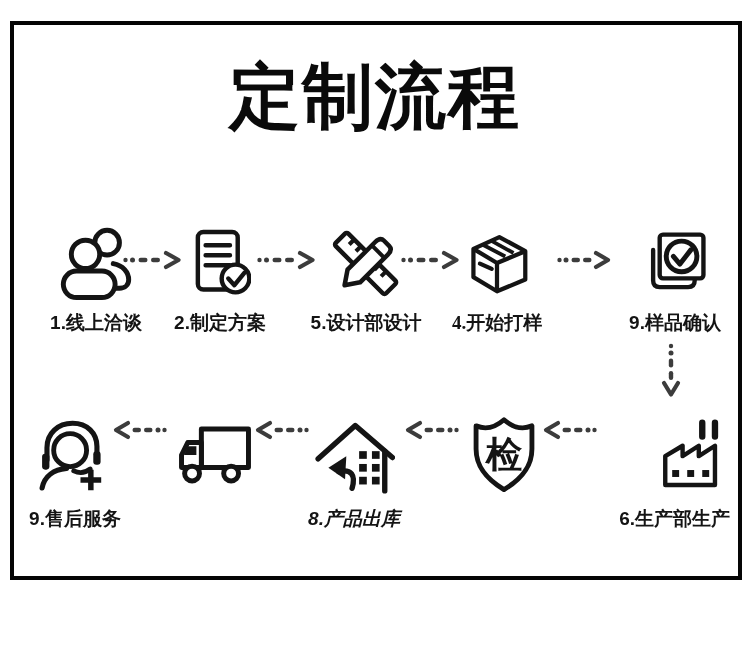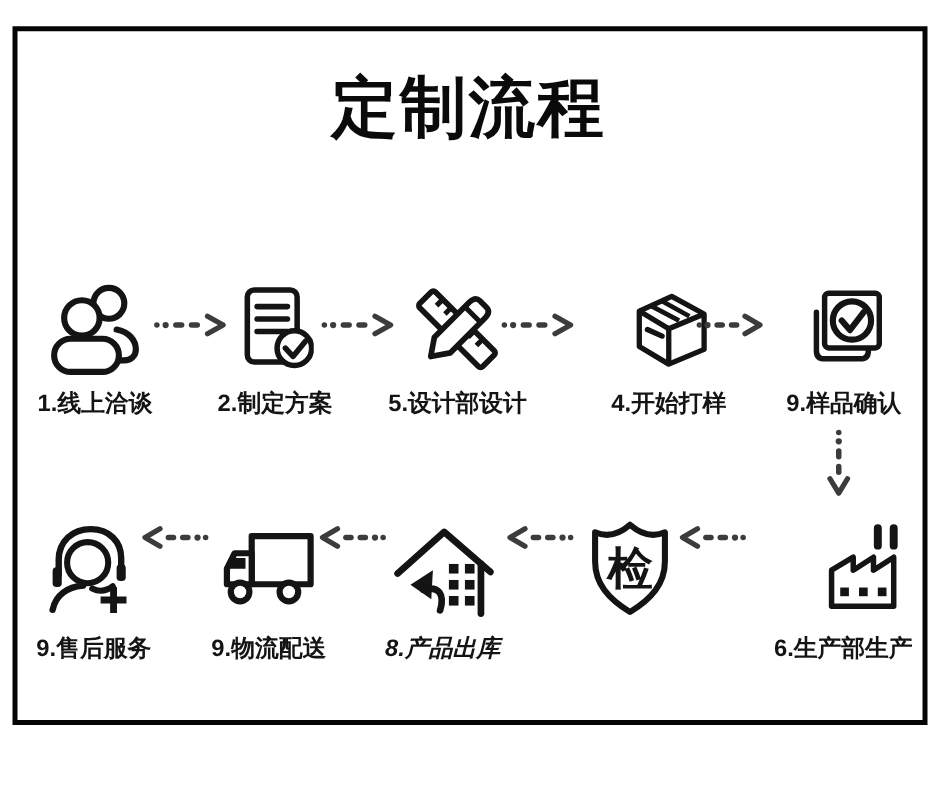--- a/index.html
+++ b/index.html
@@ -6,42 +6,42 @@
   .wrap{
     position:relative;width:750px;height:647px;background:#ffffff;
     font-family:"Liberation Sans","DejaVu Sans",sans-serif;overflow:hidden;
   }
   .frame{
     position:absolute;left:10px;top:21px;width:732px;height:559px;
     border:4px solid #050505;box-sizing:border-box;background:transparent;
   }
   .title{
     position:absolute;left:0;top:58px;width:100%;text-align:center;
-    font-weight:900;font-size:53px;letter-spacing:2px;color:#0a0a0a;line-height:1.1;
+    font-weight:900;font-size:71px;letter-spacing:2px;color:#0a0a0a;line-height:1.1;
     white-space:nowrap;
   }
   .step{position:absolute;width:150px;display:flex;flex-direction:column;align-items:center;}
   .r1 .icn{height:78px;}
   .r2 .icn{height:86px;}
   .icn{display:flex;align-items:center;justify-content:center;}
   .lbl{margin-top:8px;font-size:19px;font-weight:700;color:#141414;white-space:nowrap;}
   .arrow{position:absolute;}
   svg{display:block;}
   .ink-stroke{stroke:#141414;fill:none;}
   .badge-text{font-family:"Liberation Sans","DejaVu Sans",sans-serif;font-weight:bold;}
 </style>
 </head>
 <body>
 
 <div class="wrap">
   <div class="frame"></div>
 
   <div class="title">定制流程</div>
 
-  <div class="step r1" style="left:1px;top:224px;">
+  <div class="step r1" style="left:1px;top:224px;padding-left:20px;">
     <div class="icn">
       <svg width="84" height="74" viewBox="0 0 64 60">
         <circle cx="41" cy="13.5" r="10" class="ink-stroke" stroke-width="4"></circle>
         <path d="M46 30.5 C54 32 58.5 37.5 58.5 43.5 C58.5 47.5 55.5 50.5 51 50.5 H42" class="ink-stroke" stroke-width="4" stroke-linecap="round"></path>
         <rect x="5.5" y="36.5" width="42" height="21.5" rx="10.7" fill="#ffffff" stroke="#141414" stroke-width="4"></rect>
         <circle cx="23.5" cy="23" r="11.5" fill="#ffffff" stroke="#141414" stroke-width="4"></circle>
       </svg>
     </div>
     <div class="lbl">1.线上洽谈</div>
   </div>
@@ -97,21 +97,21 @@
   <div class="arrow" style="left:400px;top:250px;">
     <svg width="62" height="20" viewBox="0 0 62 20">
       <circle cx="3.5" cy="10" r="2.2" fill="#3c3c3c"></circle>
       <circle cx="10.5" cy="10" r="2.5" fill="#3c3c3c"></circle>
       <rect x="16.5" y="7.8" width="9" height="4.4" rx="2.2" fill="#3c3c3c"></rect>
       <rect x="29" y="7.8" width="9" height="4.4" rx="2.2" fill="#3c3c3c"></rect>
       <path d="M44 3 L56.5 10 L44 17" fill="none" stroke="#3c3c3c" stroke-width="4.2" stroke-linecap="round" stroke-linejoin="round"></path>
     </svg>
   </div>
 
-  <div class="step r1" style="left:460px;top:224px;">
+  <div class="step r1" style="left:422px;top:224px;font-family:Liberation Serif, serif;">
     <div class="icn">
       <svg width="88" height="66" viewBox="0 0 64 56">
         <path d="M12 16 L34 6 L56 18 L56 42 L32 52 L12 40 Z" class="ink-stroke" stroke-width="3.6" stroke-linejoin="round"></path>
         <path d="M12 16 L32 28 L56 18 M32 28 V52" class="ink-stroke" stroke-width="3.6" stroke-linejoin="round"></path>
         <path d="M20 12.5 L39 22.5 M27 9 L46 19.5" class="ink-stroke" stroke-width="3.2"></path>
         <path d="M17.5 28.5 L27.5 33" class="ink-stroke" stroke-width="3.6" stroke-linecap="round"></path>
       </svg>
     </div>
     <div class="lbl">4.开始打样</div>
   </div>
@@ -221,21 +221,20 @@
   <div class="step r2" style="left:140px;top:412px;">
     <div class="icn">
       <svg width="80" height="62" viewBox="0 0 64 50">
         <rect x="21" y="4" width="38" height="31" fill="#ffffff" stroke="#141414" stroke-width="4" stroke-linejoin="round"></rect>
         <path d="M21 15 H10 L5 25 V35 H21 Z" fill="#ffffff" stroke="#141414" stroke-width="4" stroke-linejoin="round"></path>
         <path d="M10 18 H17 V25 H7 Z" fill="#141414"></path>
         <circle cx="13.5" cy="40" r="6" fill="#ffffff" stroke="#141414" stroke-width="4"></circle>
         <circle cx="45" cy="40" r="6" fill="#ffffff" stroke="#141414" stroke-width="4"></circle>
       </svg>
     </div>
-    <div class="lbl">9.物流配送</div>
   </div>
 
   <div class="arrow" style="left:112px;top:420px;">
     <svg width="56" height="20" viewBox="0 0 56 20">
       <path d="M16 3 L4 10 L16 17" fill="none" stroke="#3c3c3c" stroke-width="4.2" stroke-linecap="round" stroke-linejoin="round"></path>
       <rect x="20.5" y="7.8" width="8.5" height="4.4" rx="2.2" fill="#3c3c3c"></rect>
       <rect x="32" y="7.8" width="8.5" height="4.4" rx="2.2" fill="#3c3c3c"></rect>
       <circle cx="46" cy="10" r="2.5" fill="#3c3c3c"></circle>
       <circle cx="52.5" cy="10" r="2.2" fill="#3c3c3c"></circle>
     </svg>

